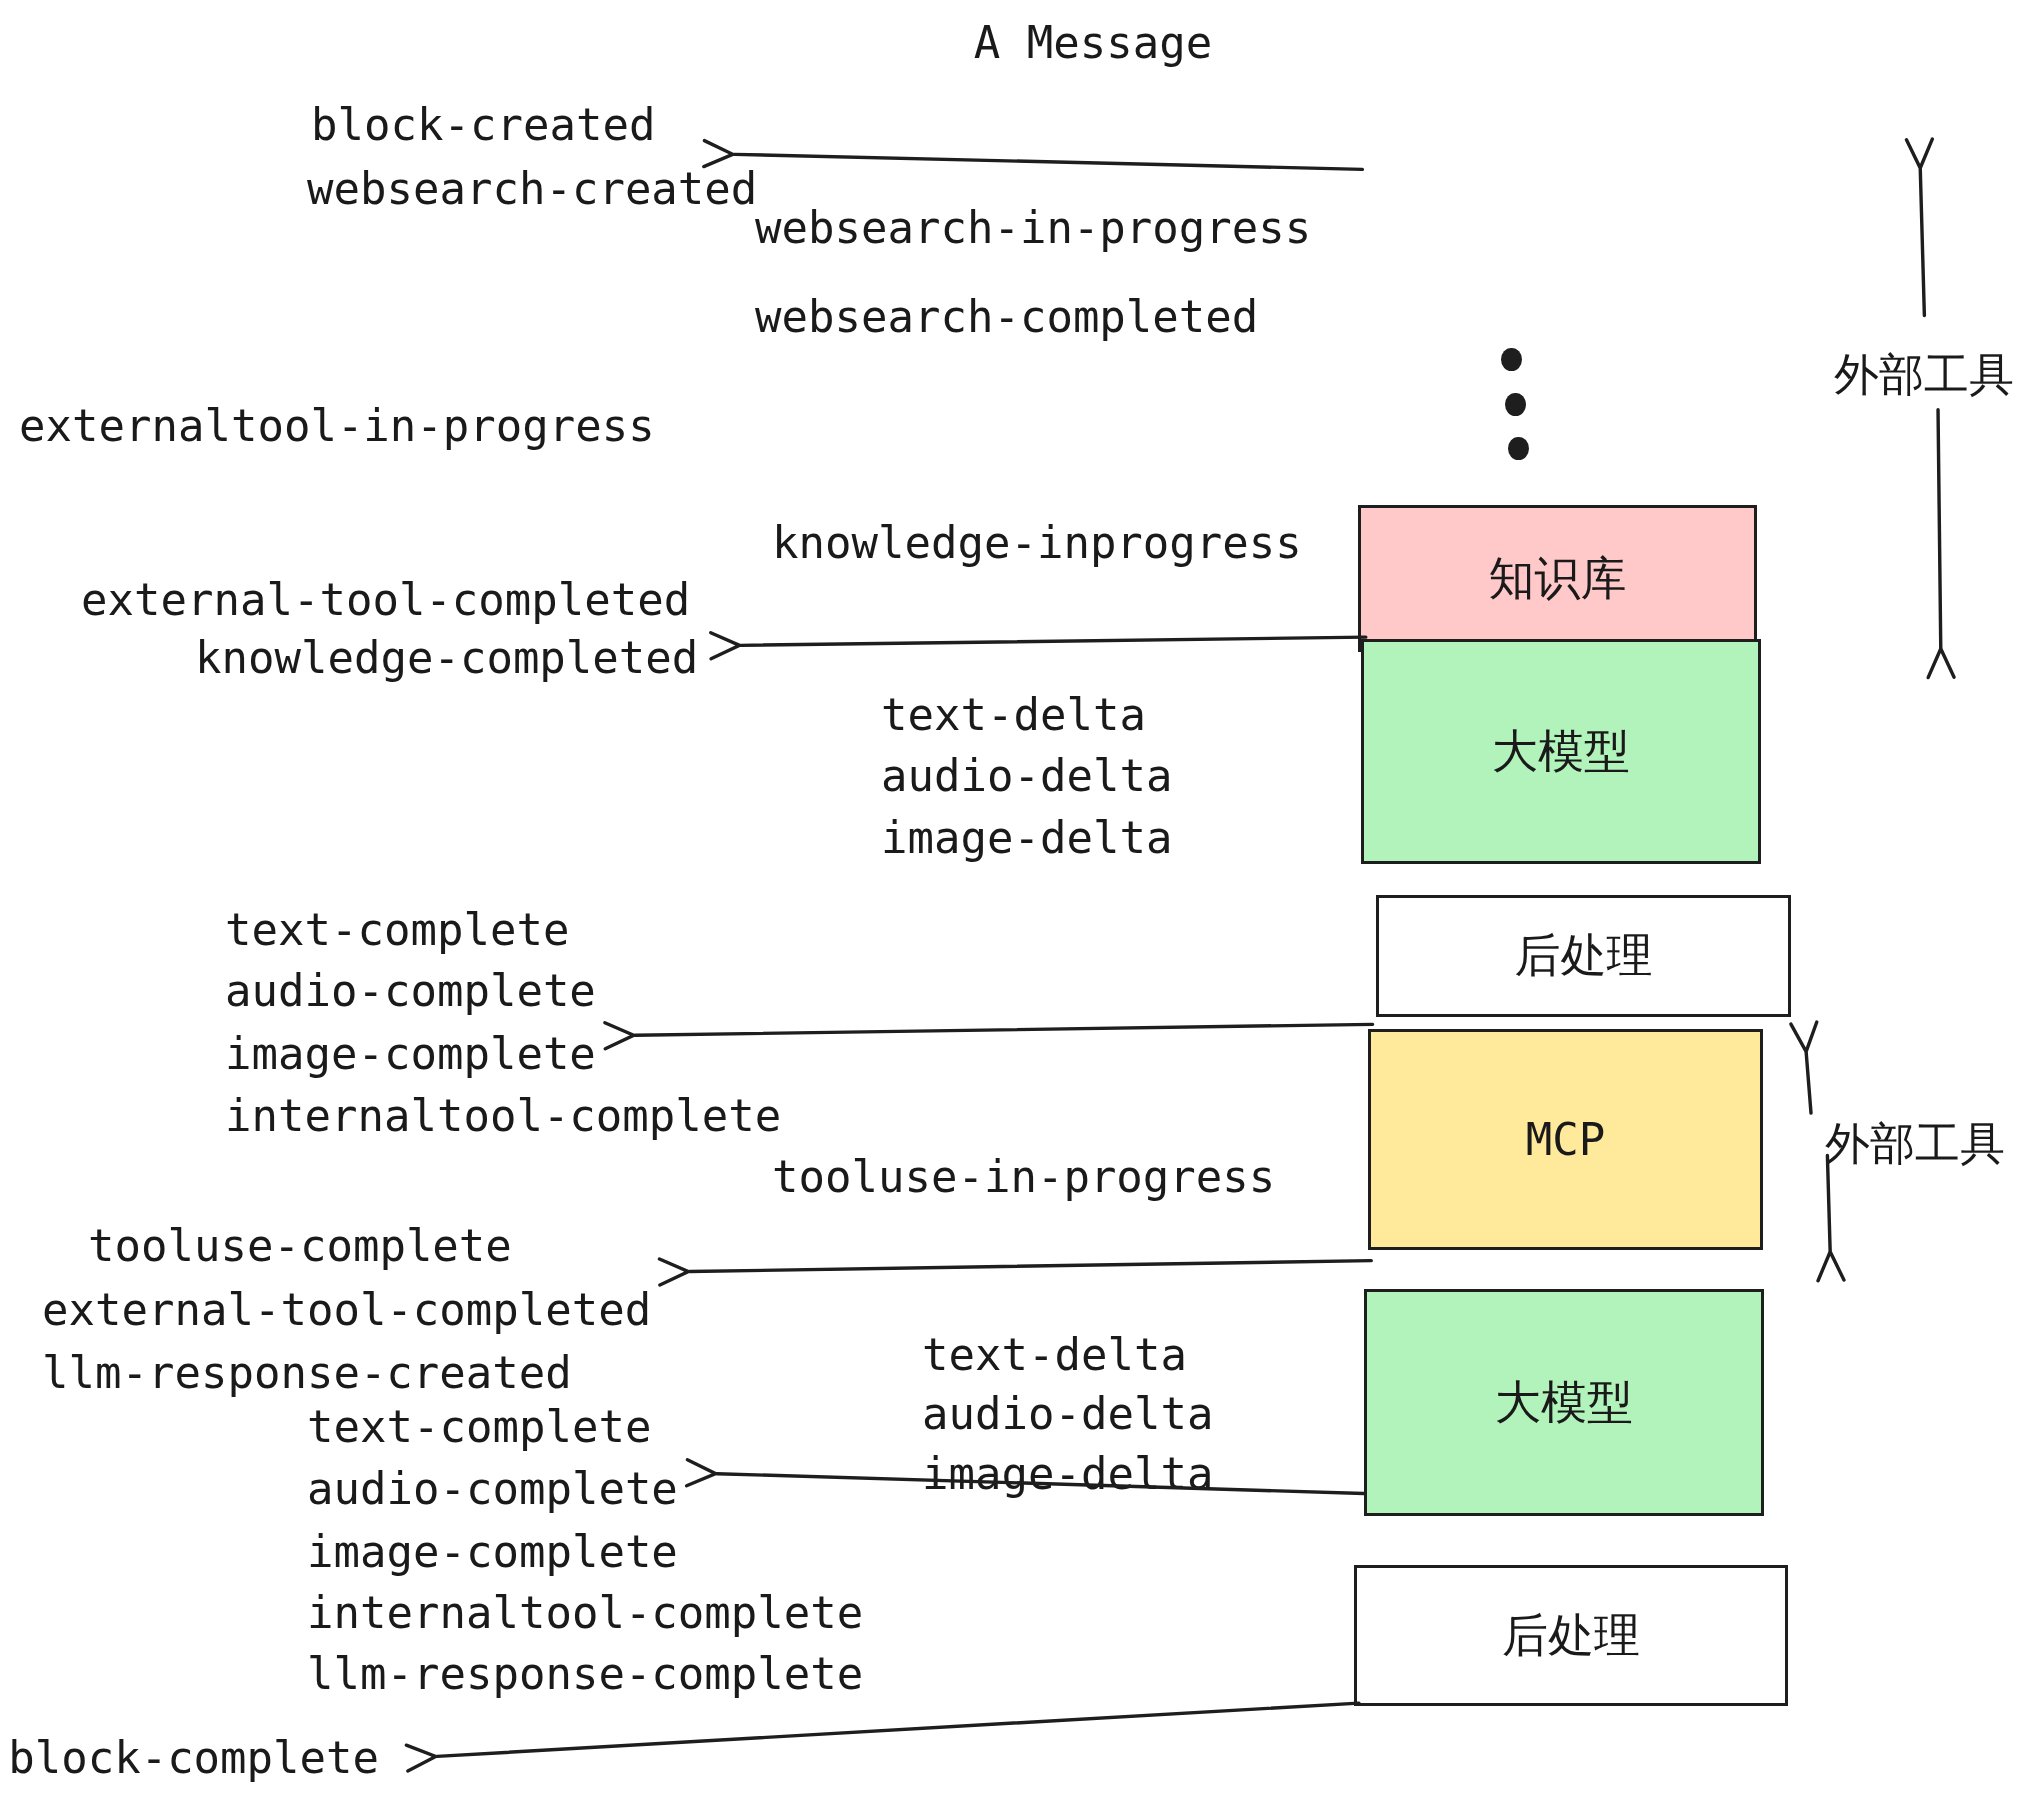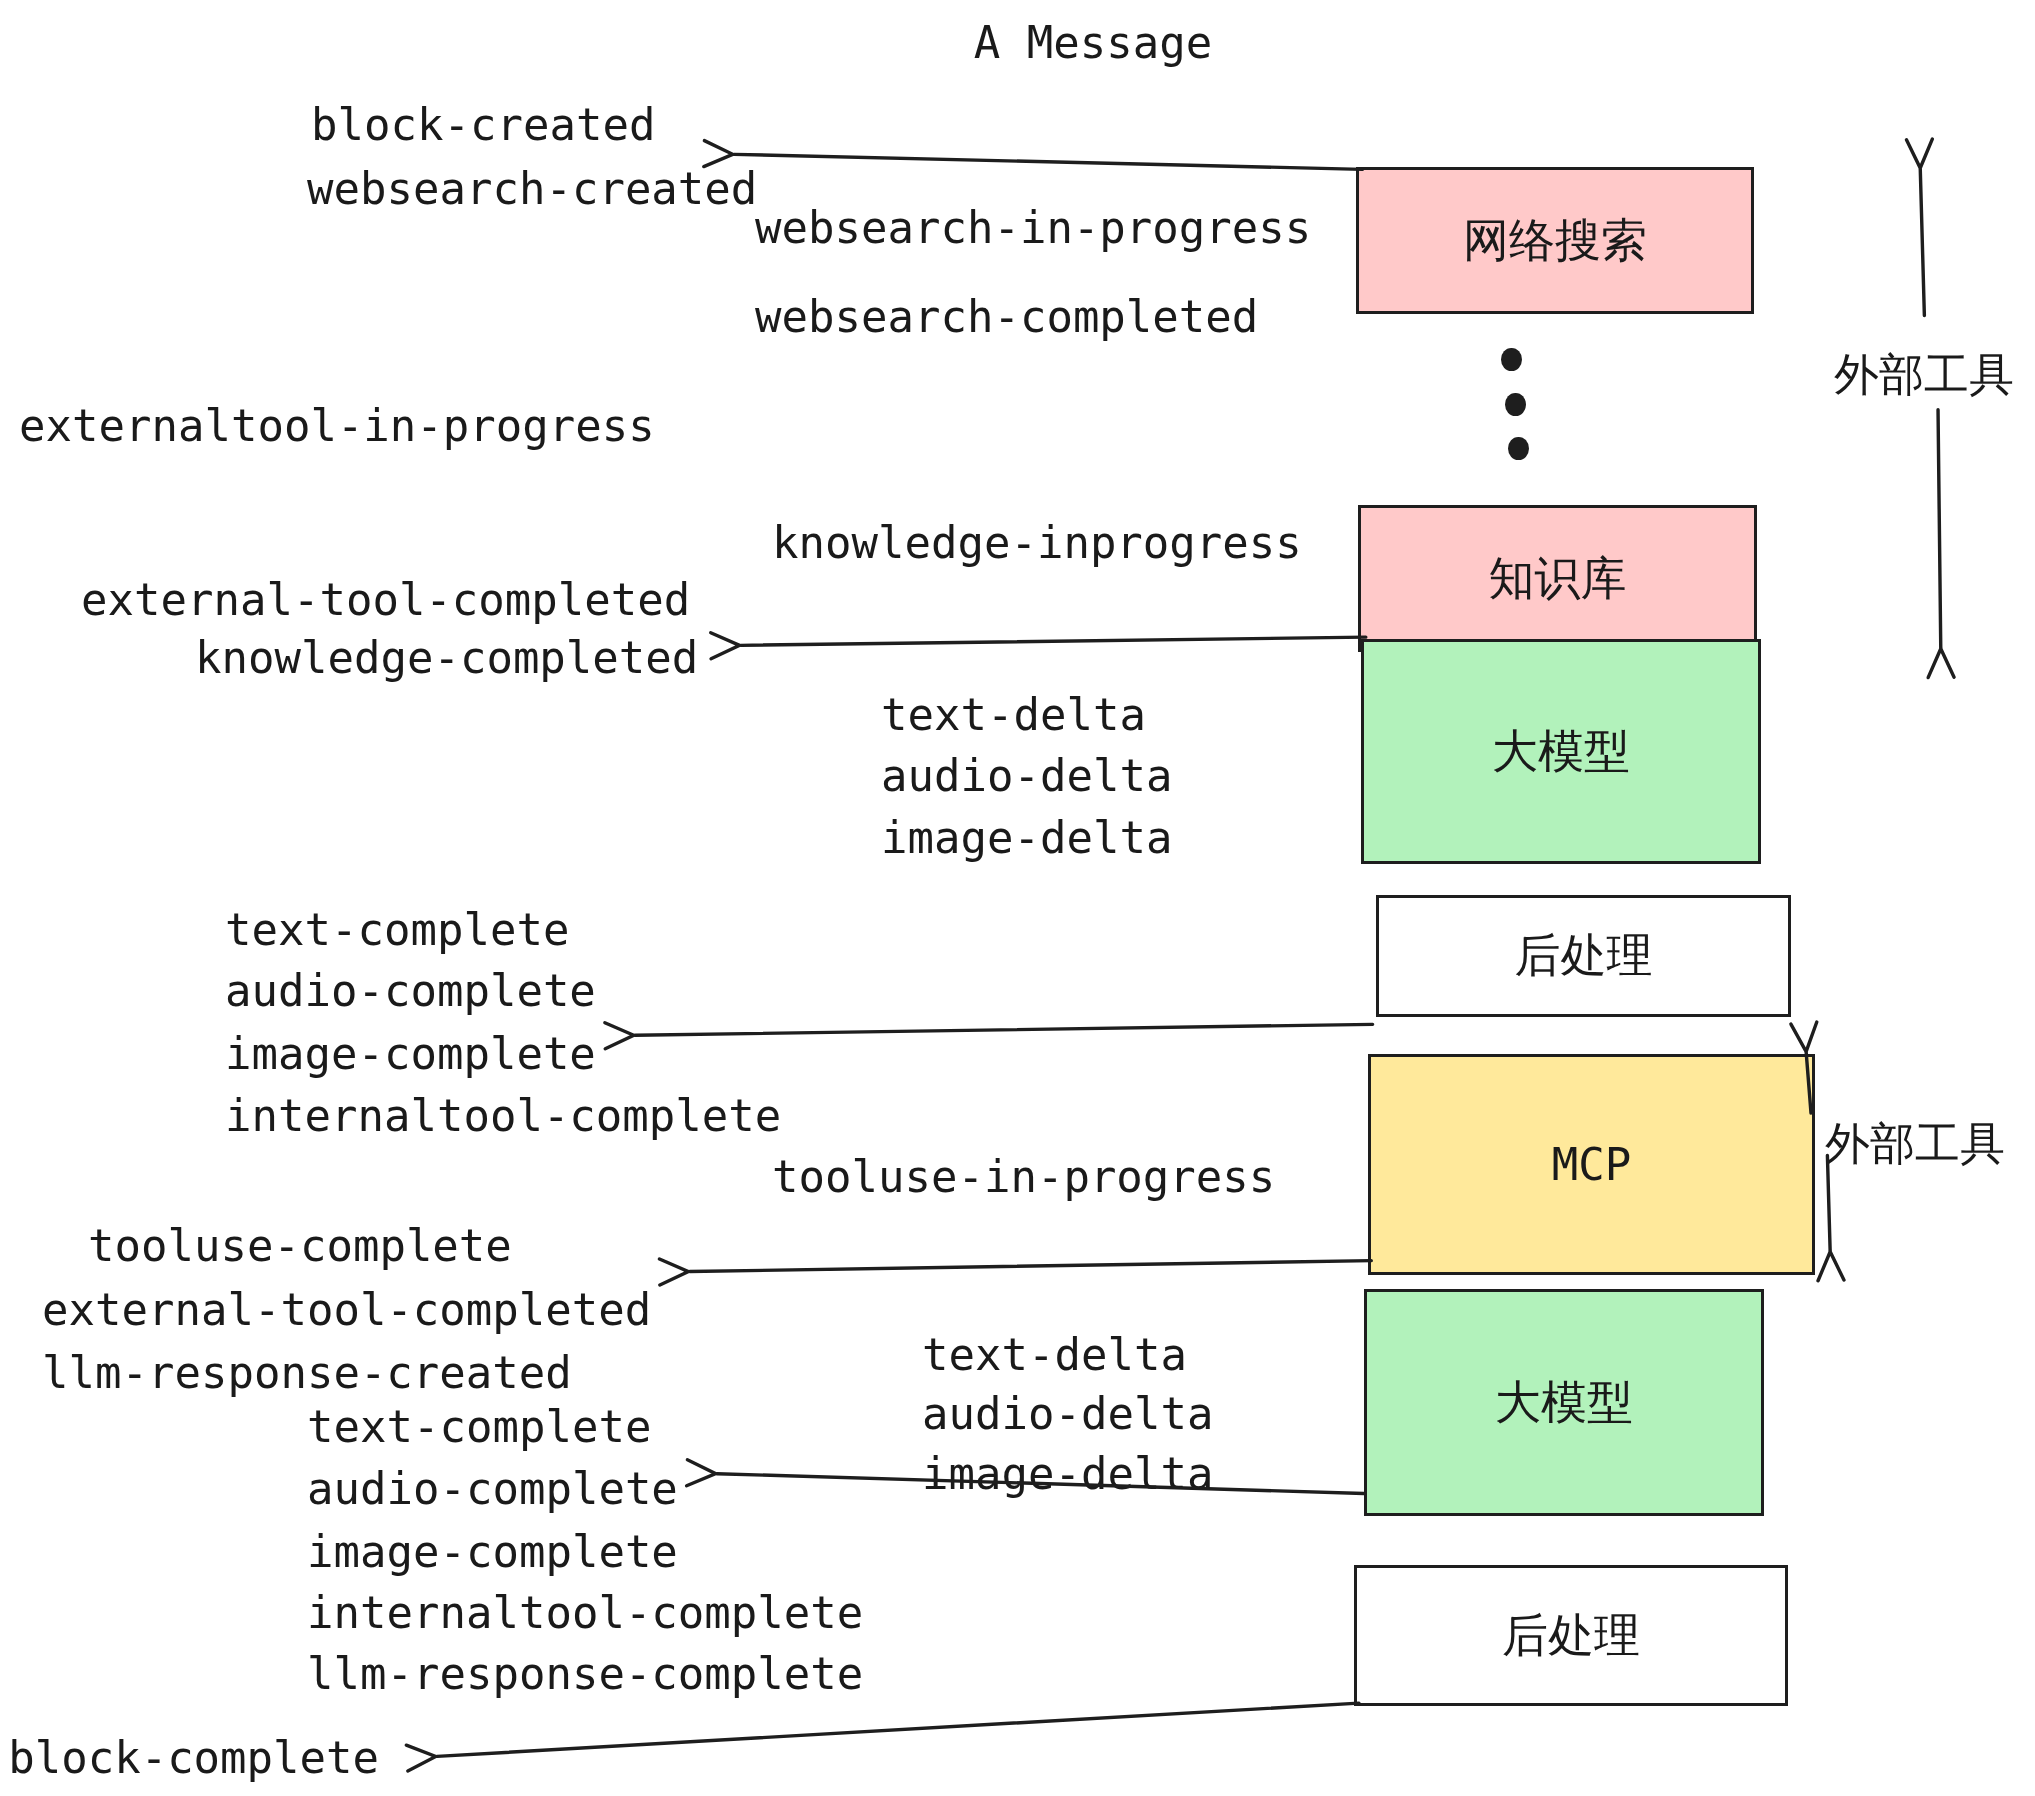--- a/index.html
+++ b/index.html
@@ -47,33 +47,30 @@
   <div class="evt" style="left:922px;top:1332px;">text-delta</div>
   <div class="evt" style="left:922px;top:1391px;">audio-delta</div>
   <div class="evt" style="left:922px;top:1451px;">image-delta</div>
   <div class="evt" style="left:307px;top:1404px;">text-complete</div>
   <div class="evt" style="left:307px;top:1466px;">audio-complete</div>
   <div class="evt" style="left:307px;top:1529px;">image-complete</div>
   <div class="evt" style="left:307px;top:1590px;">internaltool-complete</div>
   <div class="evt" style="left:307px;top:1651px;">llm-response-complete</div>
   <div class="evt" style="left:8.2px;top:1735px;">block-complete</div>
 
-  <div class="box" style="left: 1356px; top: 167px; width: 398px; height: 147px; background: rgb(255, 201, 201);">
-    <span>网络搜索</span>
-  </div>
   <div class="box" style="left: 1358px; top: 505px; width: 399px; height: 147px; background: rgb(255, 201, 201);">
     <span>知识库</span>
   </div>
   <div class="box" style="left: 1361px; top: 639px; width: 400px; height: 225px; background: rgb(178, 242, 187);">
     <span>大模型</span>
   </div>
   <div class="box" style="left: 1376px; top: 895px; width: 415px; height: 122px; background: rgb(255, 255, 255);">
     <span>后处理</span>
   </div>
-  <div class="box mono" style="left: 1368px; top: 1054px; width: 447px; height: 221px; background: rgb(255, 233, 155);">
+  <div class="box mono" style="left: 1368px; top: 1029px; width: 395px; height: 221px; background: rgb(255, 233, 155);">
     <span>MCP</span>
   </div>
   <div class="box" style="left: 1364px; top: 1289px; width: 400px; height: 227px; background: rgb(178, 242, 187);">
     <span>大模型</span>
   </div>
   <div class="box" style="left: 1354px; top: 1565px; width: 434px; height: 141px; background: rgb(255, 255, 255);">
     <span>后处理</span>
   </div>
 
   <div>

